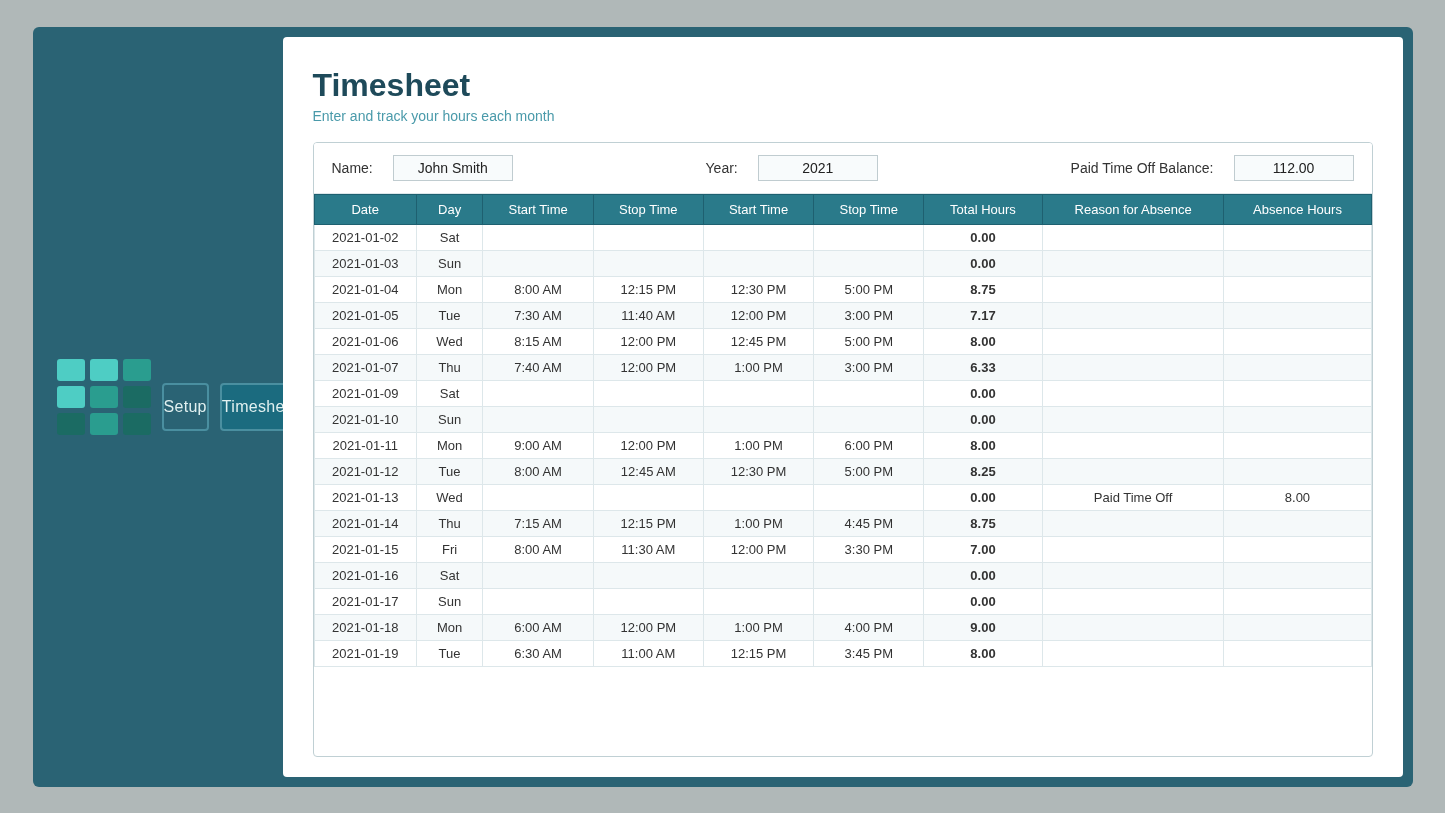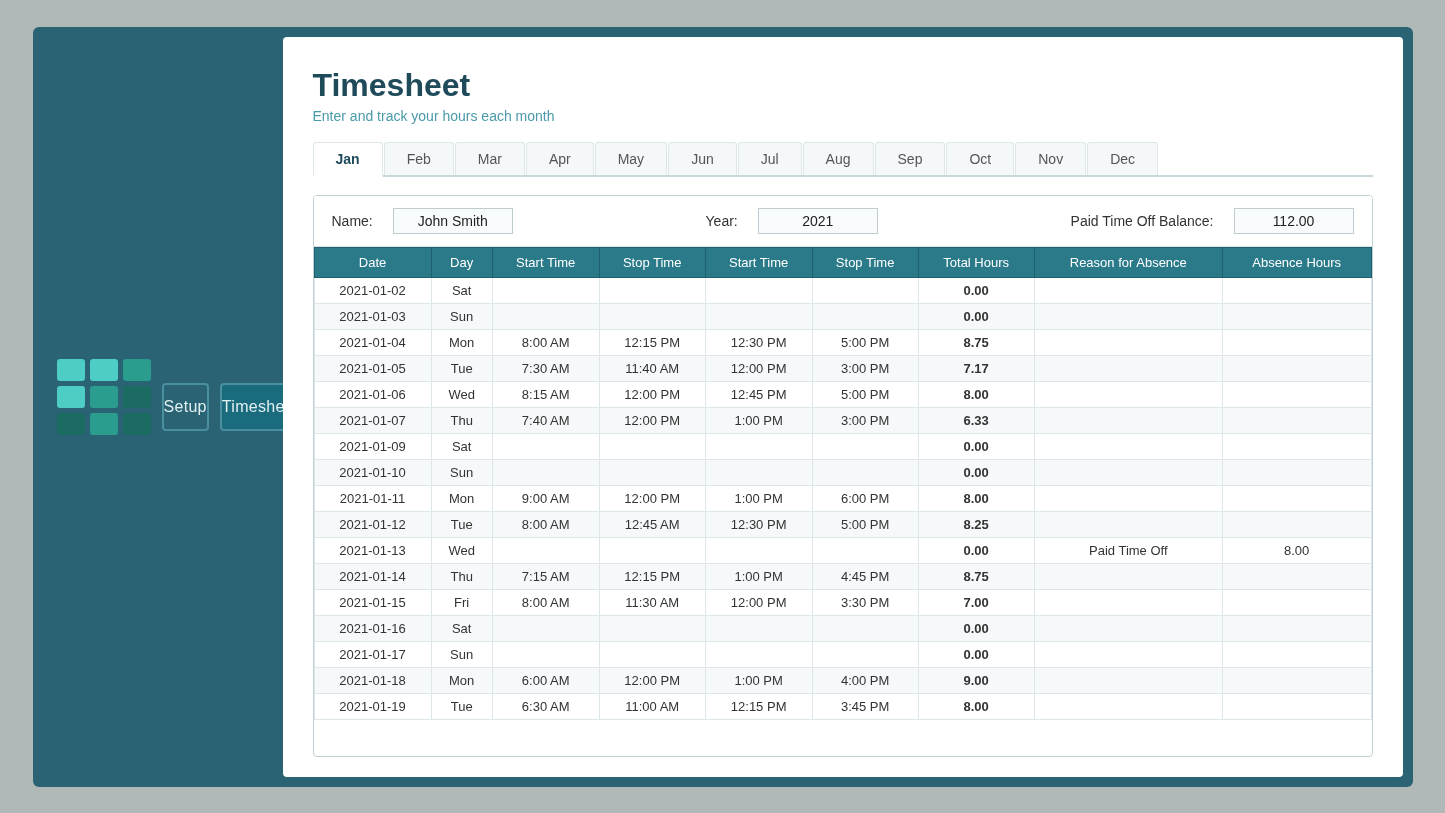--- a/index.html
+++ b/index.html
@@ -138,21 +138,21 @@
     }
     .info-spacer { flex: 1; }
     .timesheet-table {
       width: 100%;
       border-collapse: collapse;
       font-size: 13px;
     }
     .timesheet-table th {
       background: #2a7a8a;
       color: #fff;
-      padding: 7px 8px;
+      padding: 7px 15px;
       text-align: center;
       font-weight: 500;
       border: 1px solid #1e6070;
       white-space: nowrap;
     }
     .timesheet-table td {
       padding: 5px 8px;
       text-align: center;
       border: 1px solid #dde7ea;
       color: #333;
@@ -188,34 +188,20 @@
     <button class="nav-btn">Setup</button>
     <button class="nav-btn active">Timesheet</button>
     <button class="nav-btn">Dashboard</button>
     <button class="nav-btn">Instructions</button>
   </div>
 
   <div class="main-content">
     <div class="page-title">Timesheet</div>
     <div class="page-subtitle">Enter and track your hours each month</div>
 
-    <div class="month-tabs" id="month-tabs-container">
-    <div class="month-tab active">Jan</div>
-        <div class="month-tab">Feb</div>
-        <div class="month-tab">Mar</div>
-        <div class="month-tab">Apr</div>
-        <div class="month-tab">May</div>
-        <div class="month-tab">Jun</div>
-        <div class="month-tab">Jul</div>
-        <div class="month-tab">Aug</div>
-        <div class="month-tab">Sep</div>
-        <div class="month-tab">Oct</div>
-        <div class="month-tab">Nov</div>
-        <div class="month-tab">Dec</div>
-      </div>
 
     <div class="sheet-container">
 
       <div class="info-row">
         <span class="info-label">Name:</span>
         <span class="info-value">John Smith</span>
         <div class="info-spacer"></div>
         <span class="info-label">Year:</span>
         <span class="info-value">2021</span>
         <div class="info-spacer"></div>

